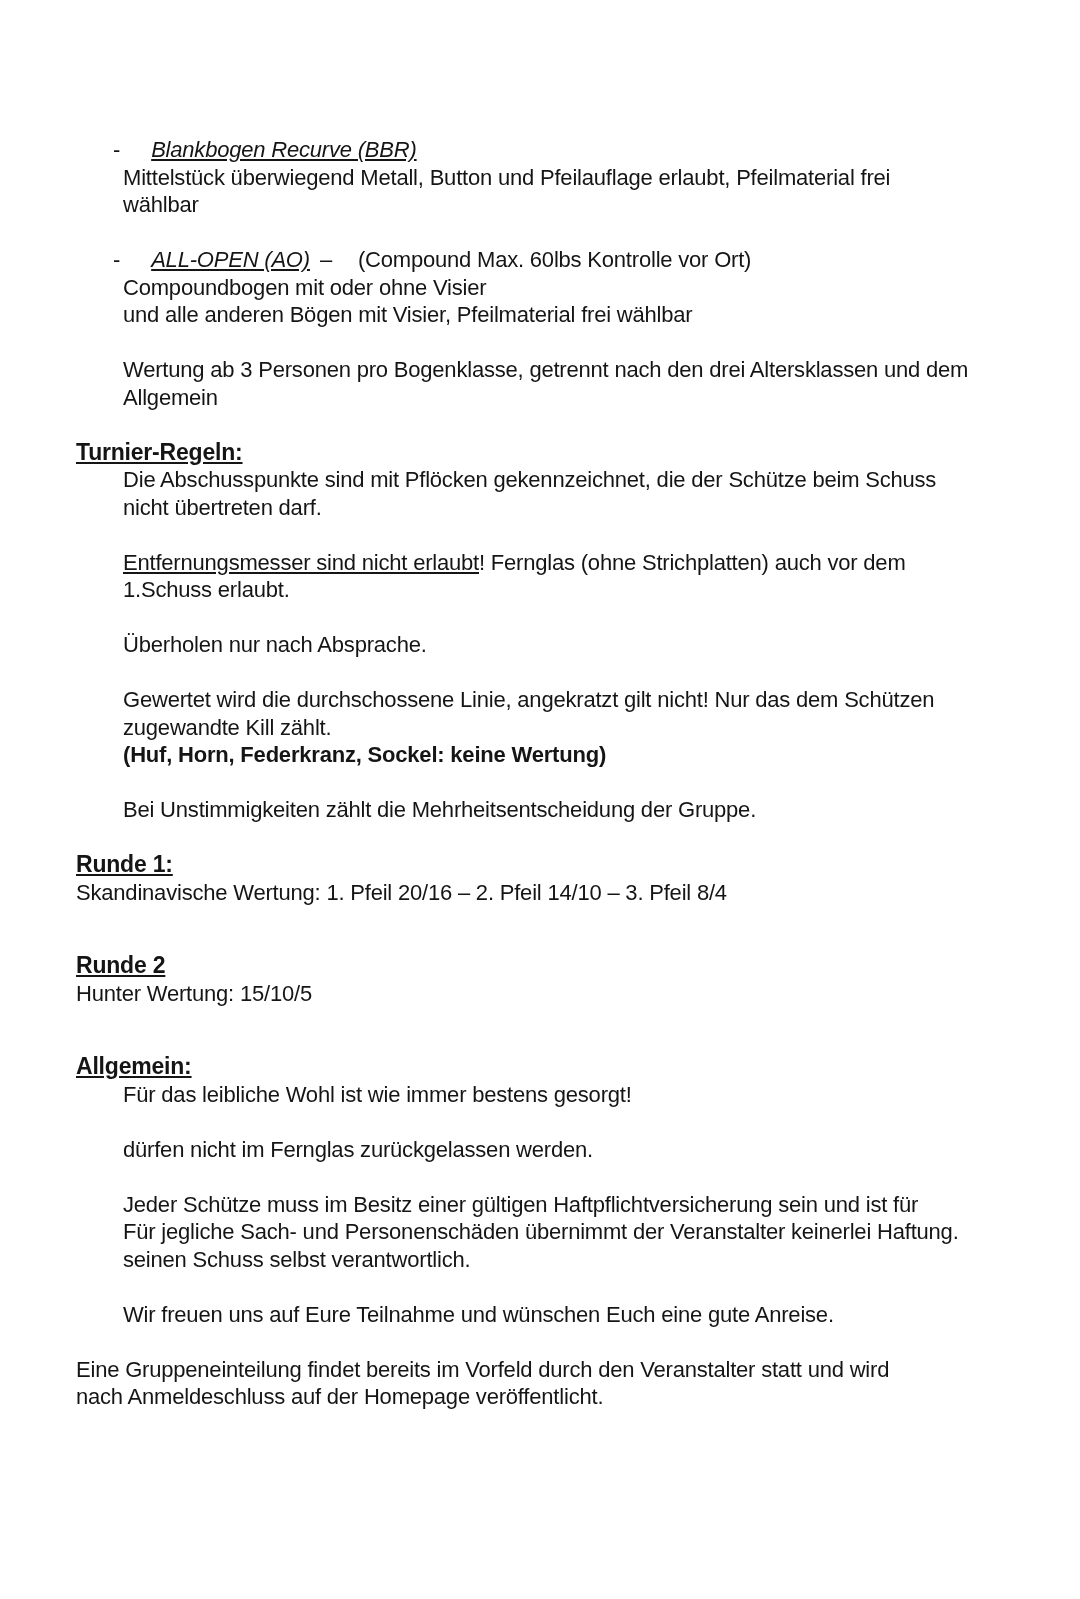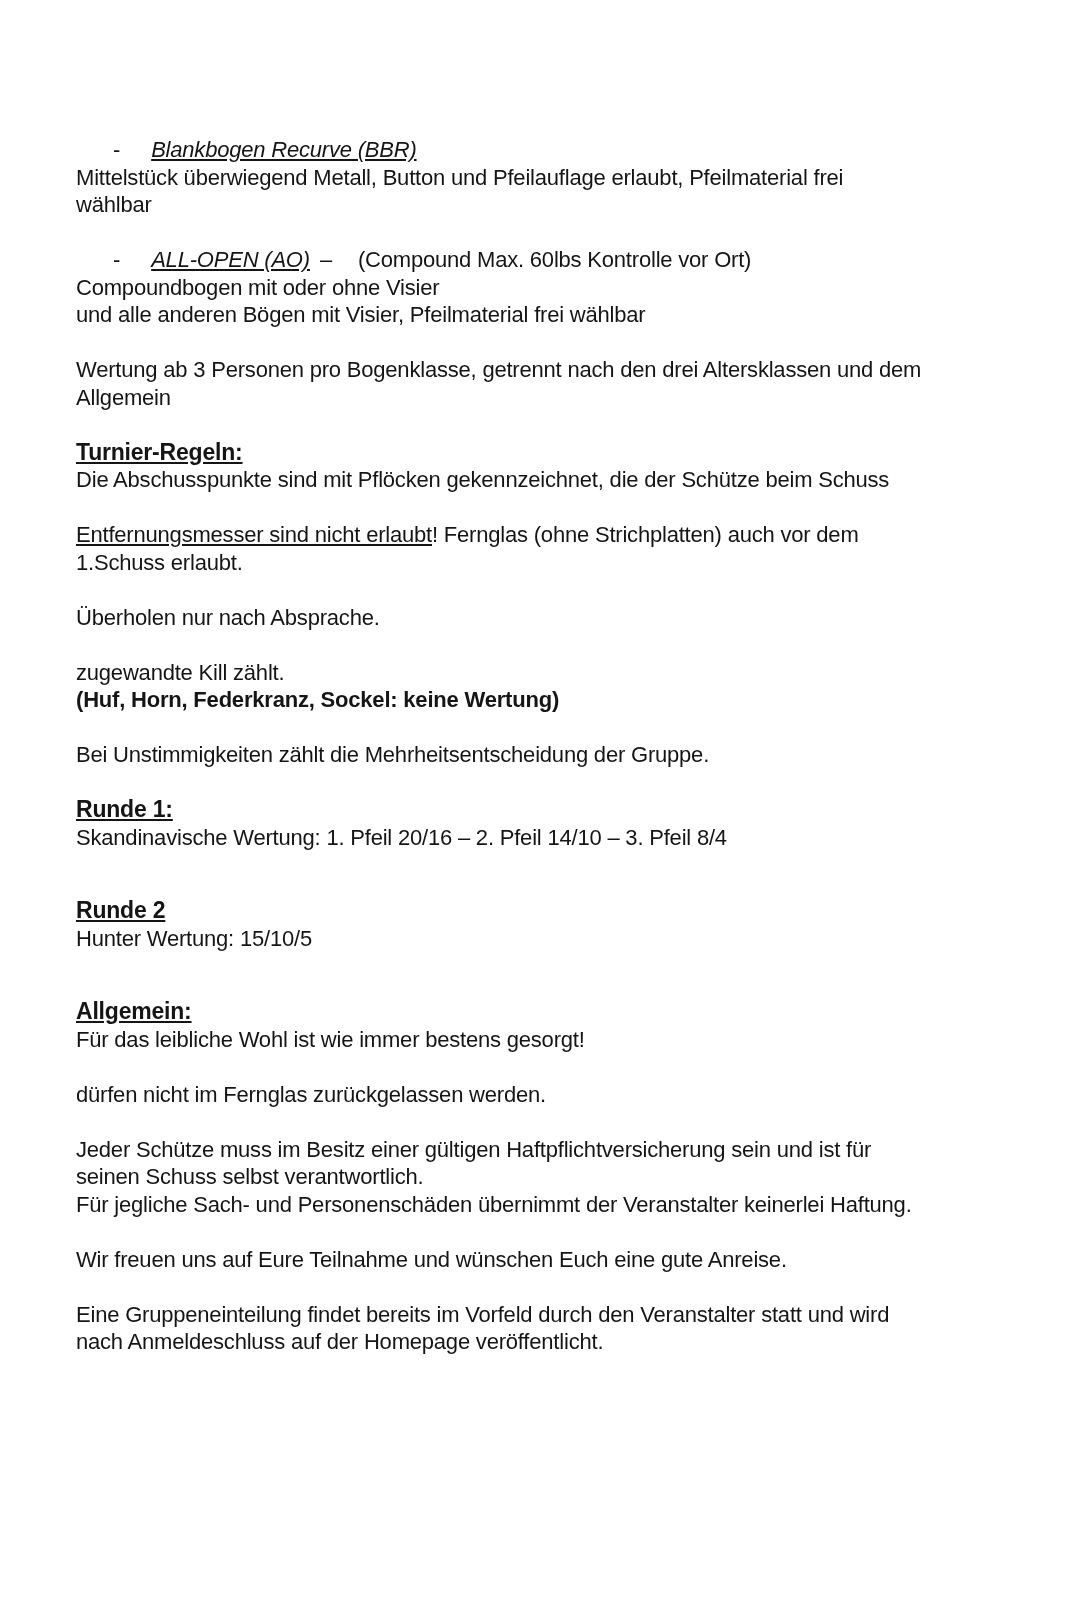--- a/index.html
+++ b/index.html
@@ -18,21 +18,21 @@
     padding: 136px 40px 0 76px;
   }
   .line {
     display: block;
     white-space: nowrap;
     font-size: 22px;
     line-height: 27.5px;
     letter-spacing: -0.2px;
   }
   .para { margin: 0; }
-  .gap    { margin-bottom: 27.5px; }
+  .gap    { margin-bottom: 27.5px; margin-left: 47px; }
   .gap-lg { margin-bottom: 46px; }
   .heading .line {
     font-weight: bold;
     font-size: 23px;
     text-decoration: underline;
   }
   .bullet-line {
     display: block;
     white-space: nowrap;
     font-size: 22px;
@@ -77,32 +77,34 @@
   <div class="para gap">
     <span class="line">Wertung ab 3 Personen pro Bogenklasse, getrennt nach den drei Altersklassen und dem</span>
     <span class="line">Allgemein</span>
   </div>
 
   <div class="heading">
     <span class="line">Turnier-Regeln:</span>
   </div>
   <div class="para gap">
     <span class="line">Die Abschusspunkte sind mit Pflöcken gekennzeichnet, die der Schütze beim Schuss</span>
+    <span class="line">nicht übertreten darf.</span>
   </div>
 
   <div class="para gap">
     <span class="line"><span class="u">Entfernungsmesser sind nicht erlaubt</span><span>! Fernglas (ohne Strichplatten) auch vor dem</span></span>
     <span class="line">1.Schuss erlaubt.</span>
   </div>
 
   <div class="para gap">
     <span class="line">Überholen nur nach Absprache.</span>
   </div>
 
   <div class="para gap">
+    <span class="line">Gewertet wird die durchschossene Linie, angekratzt gilt nicht! Nur das dem Schützen</span>
     <span class="line">zugewandte Kill zählt.</span>
     <span class="line b">(Huf, Horn, Federkranz, Sockel: keine Wertung)</span>
   </div>
 
   <div class="para gap">
     <span class="line">Bei Unstimmigkeiten zählt die Mehrheitsentscheidung der Gruppe.</span>
   </div>
 
   <div class="heading">
     <span class="line">Runde 1:</span>
@@ -124,22 +126,22 @@
   <div class="para gap">
     <span class="line">Für das leibliche Wohl ist wie immer bestens gesorgt!</span>
   </div>
 
   <div class="para gap">
     <span class="line">dürfen nicht im Fernglas zurückgelassen werden.</span>
   </div>
 
   <div class="para gap">
     <span class="line">Jeder Schütze muss im Besitz einer gültigen Haftpflichtversicherung sein und ist für</span>
+    <span class="line">Für jegliche Sach- und Personenschäden übernimmt der Veranstalter keinerlei Haftung.</span>
     <span class="line">seinen Schuss selbst verantwortlich.</span>
-    <span class="line">Für jegliche Sach- und Personenschäden übernimmt der Veranstalter keinerlei Haftung.</span>
   </div>
 
   <div class="para gap">
     <span class="line">Wir freuen uns auf Eure Teilnahme und wünschen Euch eine gute Anreise.</span>
   </div>
 
   <div class="para">
     <span class="line">Eine Gruppeneinteilung findet bereits im Vorfeld durch den Veranstalter statt und wird</span>
     <span class="line">nach Anmeldeschluss auf der Homepage veröffentlicht.</span>
   </div>

